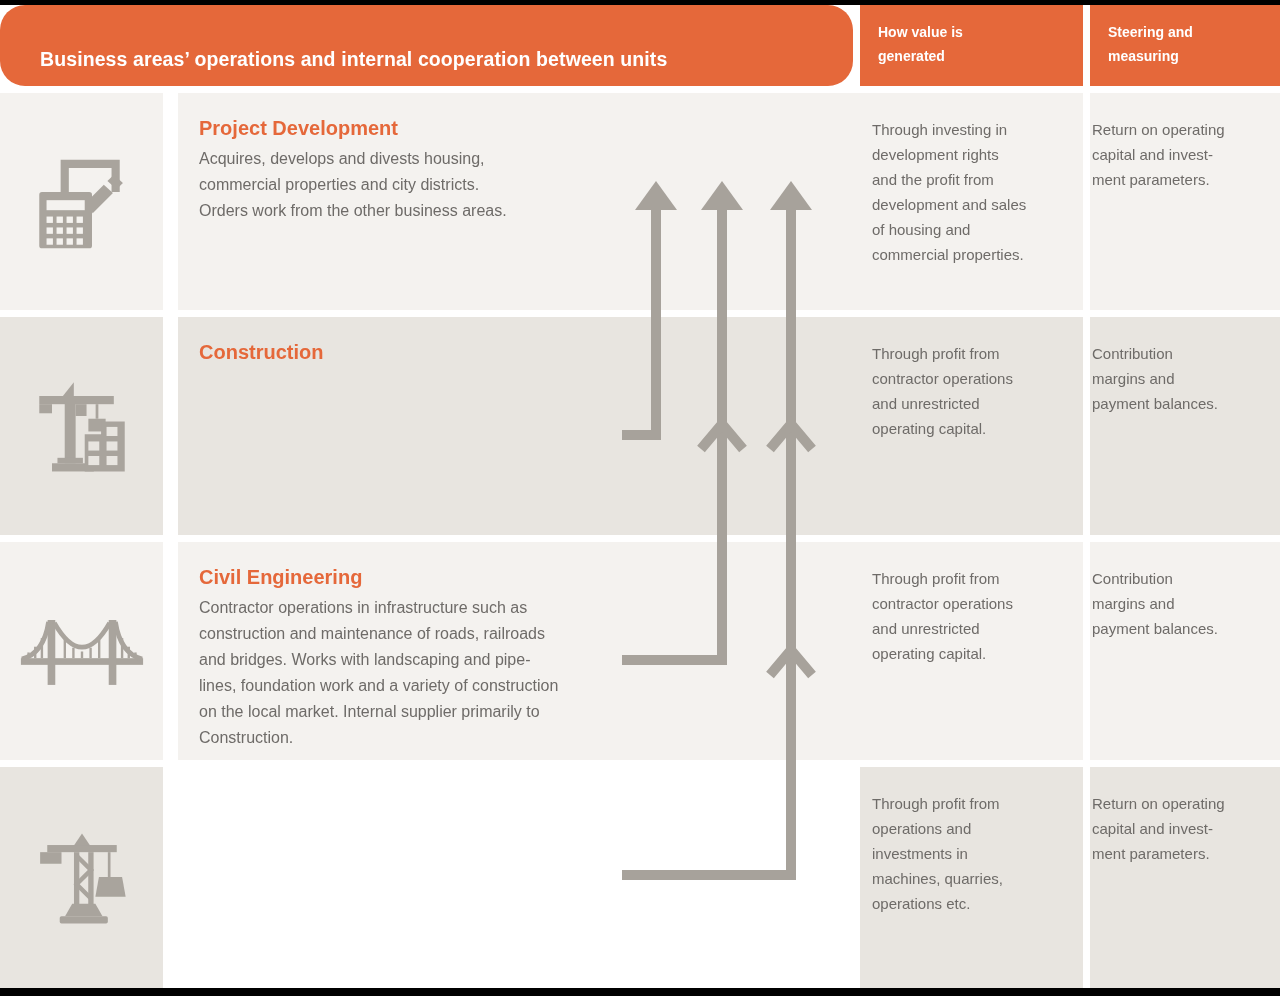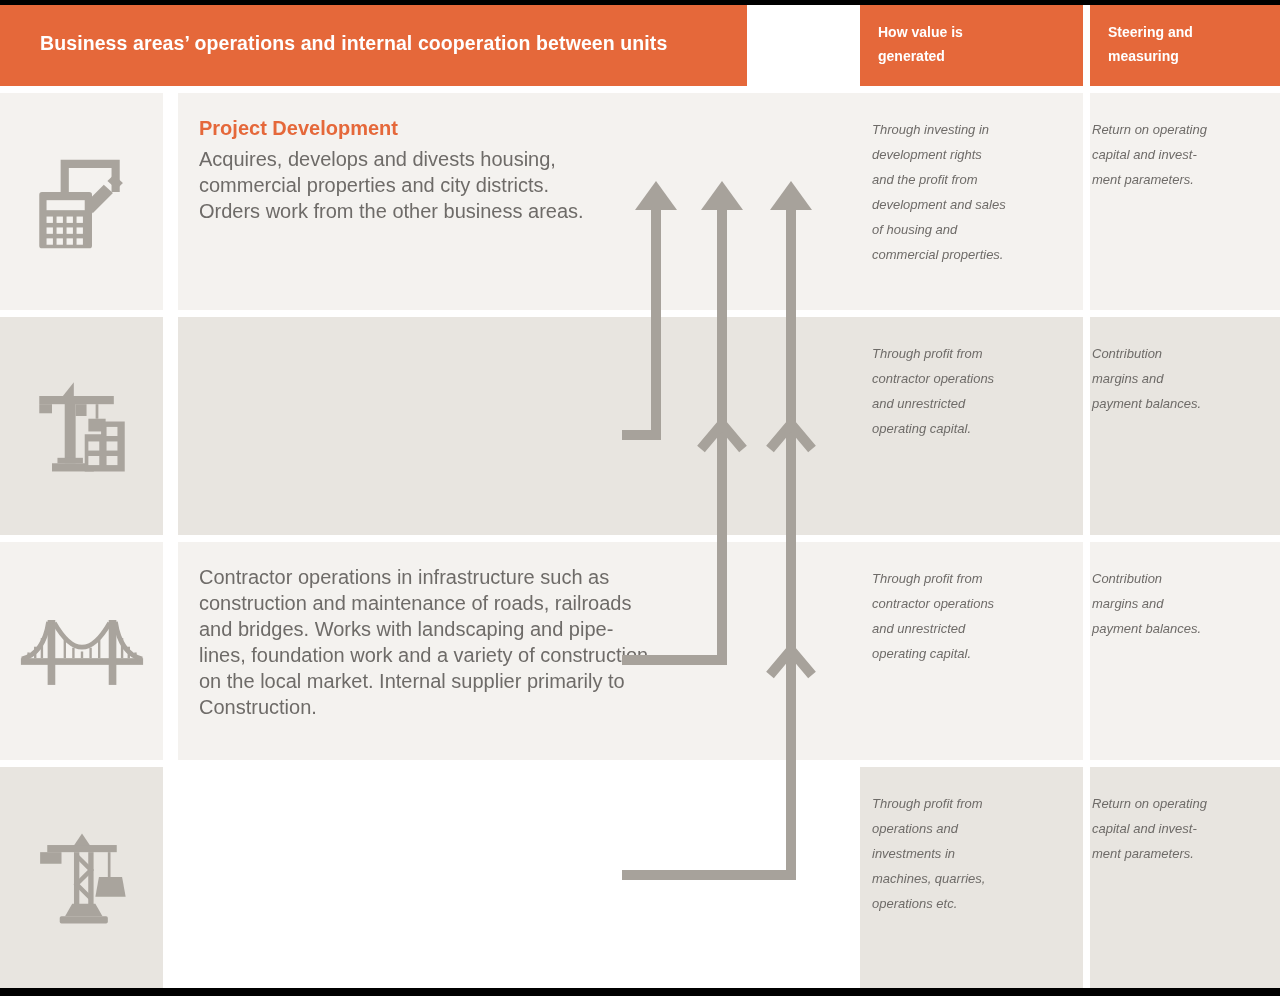--- a/index.html
+++ b/index.html
@@ -5,42 +5,42 @@
   html,body{margin:0;padding:0;background:#fff;}
   .canvas{position:relative;width:1280px;height:996px;background:#ffffff;
           font-family:"Liberation Sans","DejaVu Sans",sans-serif;overflow:hidden;}
   .bar{position:absolute;left:0;width:1280px;background:#000;}
   .bar.top{top:0;height:5px;}
   .bar.bottom{top:988px;height:8px;}
 
   
   .hdr{position:absolute;top:5px;height:81px;background:#E5683A;color:#fff;
        font-weight:bold;box-sizing:border-box;}
-  .hdr-main{left:0;width:747px;font-size:19.5px;display:flex;align-items:flex-end;
-            padding:0 0 31px 40px;letter-spacing:.1px;}
+  .hdr-main{left:0;width:853px;font-size:19.5px;display:flex;align-items:flex-end;
+            padding:0 0 15px 40px;letter-spacing:.1px;border-radius:25px;}
   .hdr-col{font-size:14px;line-height:23.5px;padding:16px 0 0 18px;white-space:pre-line;}
   .hdr-value{left:860px;width:223px;}
   .hdr-steer{left:1090px;width:206px;}
 
   
   .r0{top:93px;height:217px;}
   .r1{top:317px;height:218px;}
   .r2{top:542px;height:218px;}
   .r3{top:767px;height:221px;}
   .cell{position:absolute;box-sizing:border-box;}
   .bg-light{background:#F4F2EF;}
   .bg-dark{background:#E8E5E0;}
   .c-icon{left:0;width:163px;display:flex;align-items:center;justify-content:center;}
   .c-desc{left:170px;width:683px;padding:22px 0 0 21px;margin-left:8px;}
   .c-val{left:860px;width:223px;padding:24px 0 0 12px;}
   .c-steer{left:1090px;width:228px;padding:24px 0 0 2px;}
 
   .row-title{margin:0 0 5px 0;font-size:20px;line-height:26px;font-weight:bold;color:#E5683A;}
-  .body-text{margin:0;font-size:20px;line-height:26px;color:#6E6B68;white-space:pre-line;}
-  .small-text{margin:0;font-size:13px;line-height:25px;color:#6E6B68;white-space:pre-line;font-style:italic;}
+  .body-text{margin:0;font-size:16px;line-height:26px;color:#6E6B68;white-space:pre-line;}
+  .small-text{margin:0;font-size:15px;line-height:25px;color:#6E6B68;white-space:pre-line;}
 
   .arrows{position:absolute;left:0;top:0;pointer-events:none;}
   .icon{display:block;}
 </style>
 </head>
 <body>
 
 <div class="canvas">
 
   <div class="bar top"></div>
@@ -116,20 +116,21 @@
           <rect x="82" y="56" width="12" height="10"></rect>
           <rect x="82" y="72" width="12" height="10"></rect>
           <rect x="82" y="88" width="12" height="10"></rect>
           <rect x="62" y="72" width="12" height="10"></rect>
           <rect x="62" y="88" width="12" height="10"></rect>
         </g>
       </g>
     </svg>
   </div>
   <div class="cell r1 c-desc bg-dark">
+    <h3 class="row-title">Construction</h3>
   </div>
   <div class="cell r1 c-val bg-dark">
     <p class="small-text">Through profit from
 contractor operations
 and unrestricted
 operating capital.</p>
   </div>
   <div class="cell r1 c-steer bg-dark">
     <p class="small-text">Contribution
 margins and
@@ -157,20 +158,21 @@
         <line x1="66" y1="55" x2="66" y2="62"></line>
           <line x1="75" y1="51" x2="75" y2="62"></line>
         <line x1="84" y1="43" x2="84" y2="62"></line>
         <line x1="108" y1="41" x2="108" y2="62"></line>
           <line x1="115" y1="50" x2="115" y2="62"></line>
         <line x1="122" y1="56" x2="122" y2="62"></line>
       </g>
     </svg>
   </div>
   <div class="cell r2 c-desc bg-light">
+    <h3 class="row-title">Civil Engineering</h3>
     <p class="body-text">Contractor operations in infrastructure such as
 construction and maintenance of roads, railroads
 and bridges. Works with landscaping and pipe-
 lines, foundation work and a variety of construction
 on the local market. Internal supplier primarily to
 Construction.</p>
   </div>
   <div class="cell r2 c-val bg-light">
     <p class="small-text">Through profit from
 contractor operations

